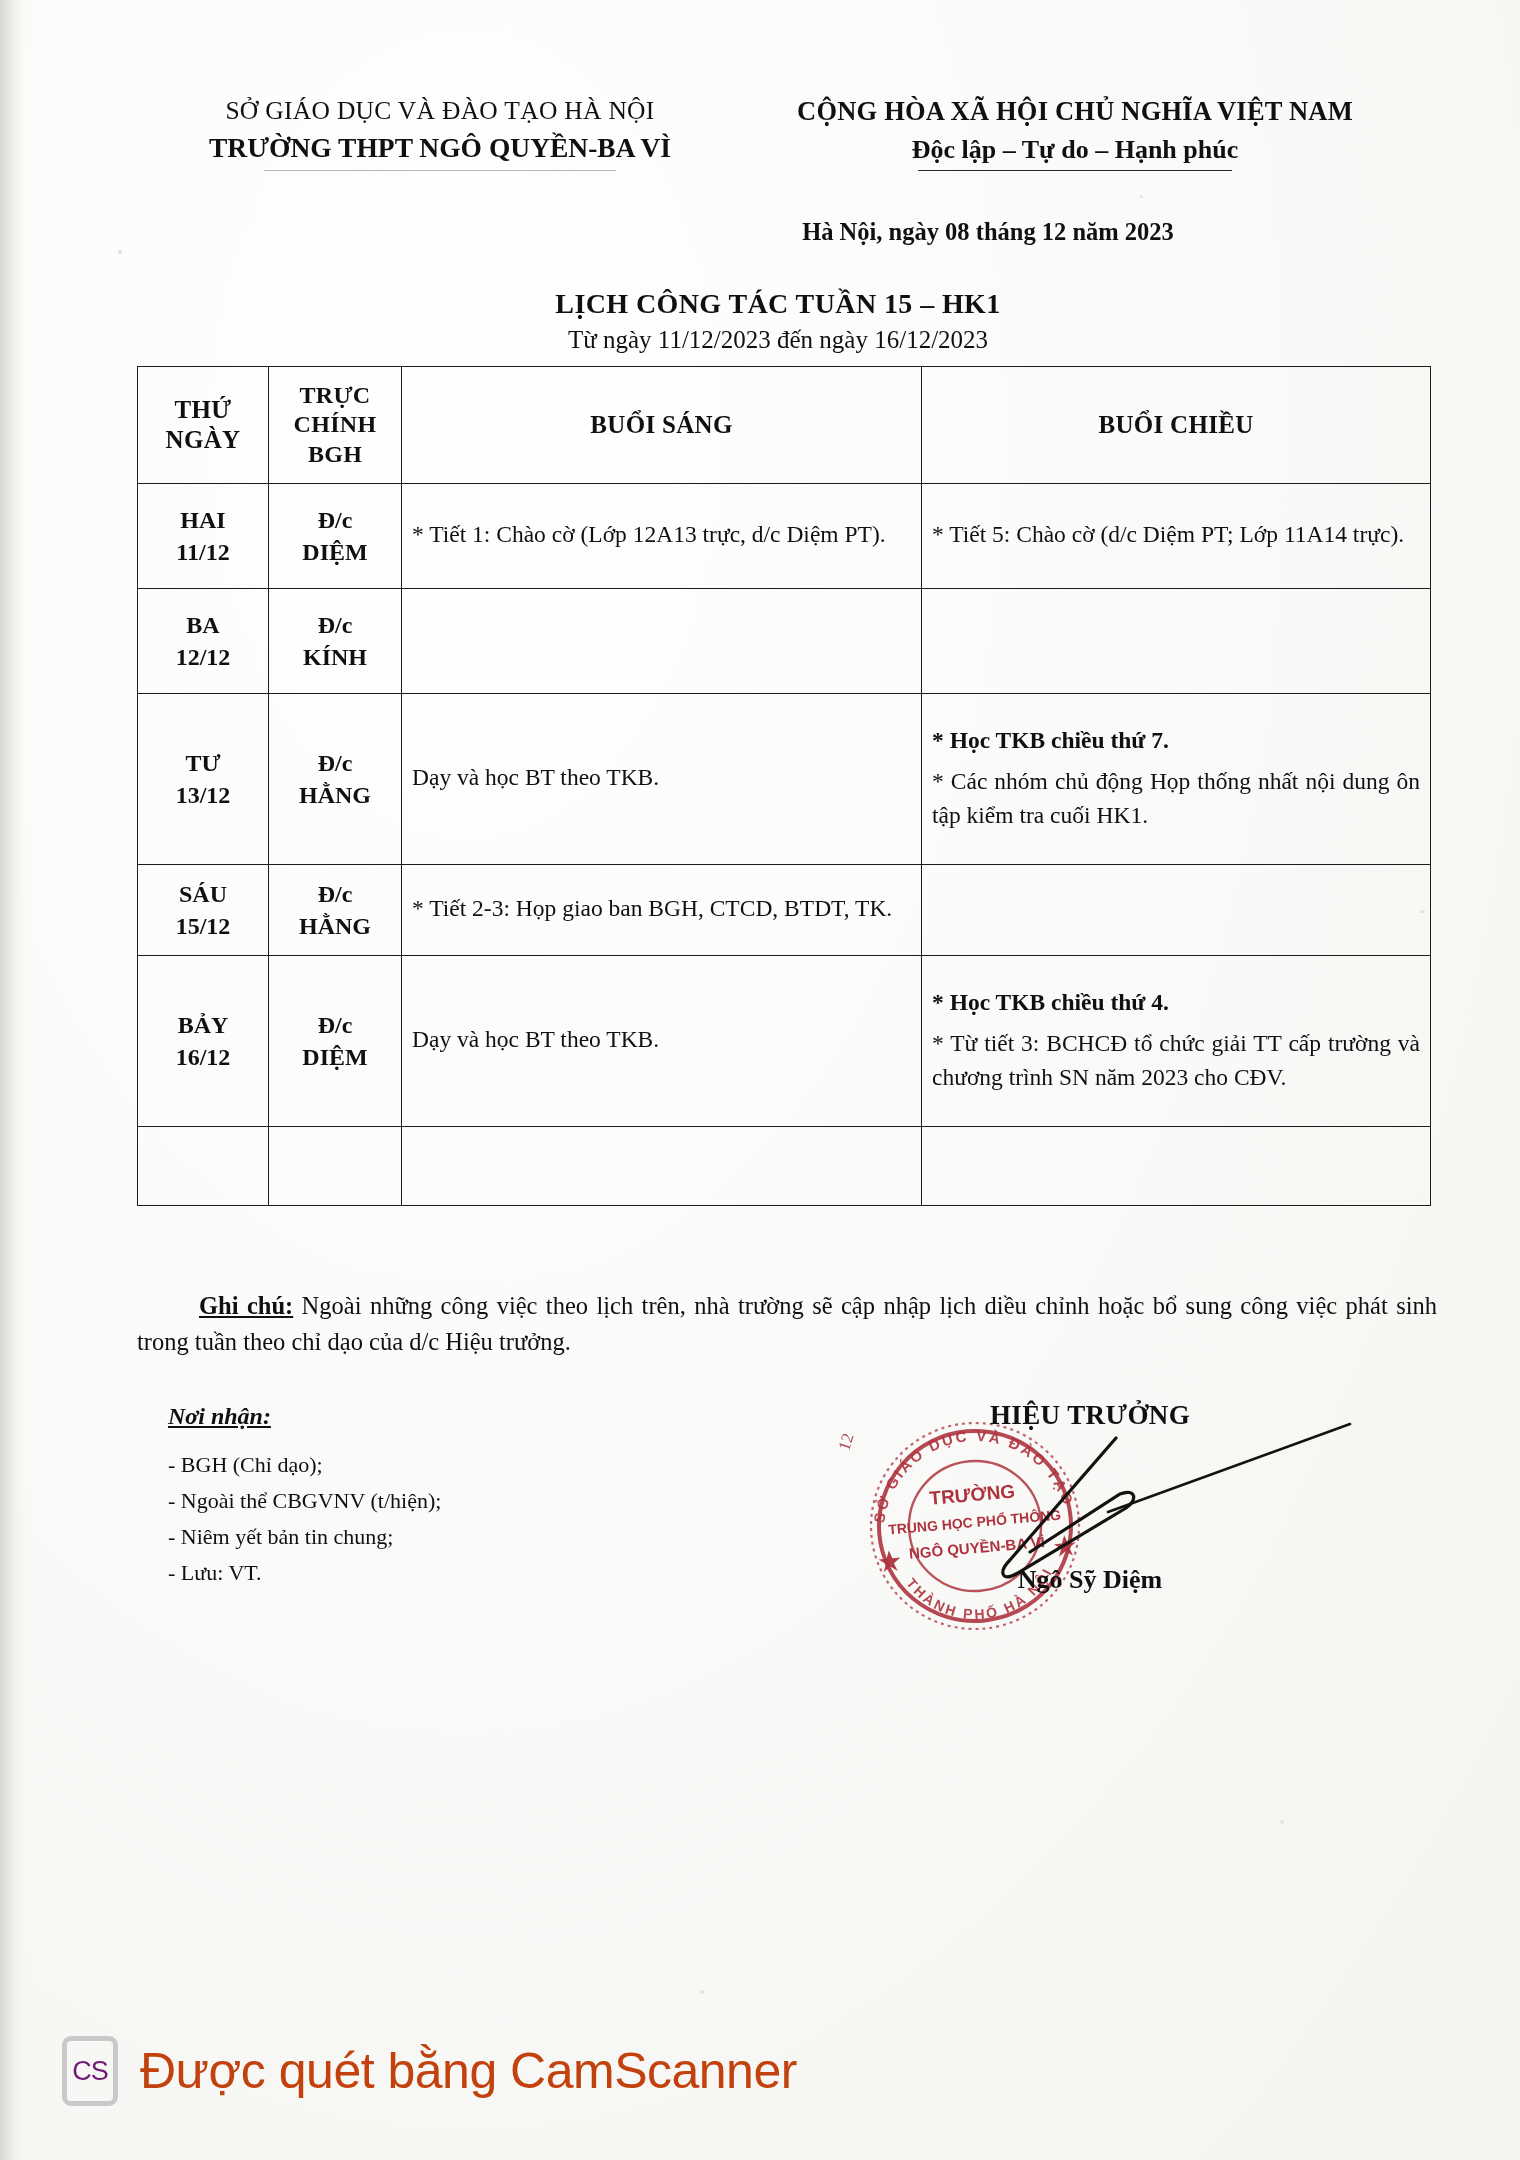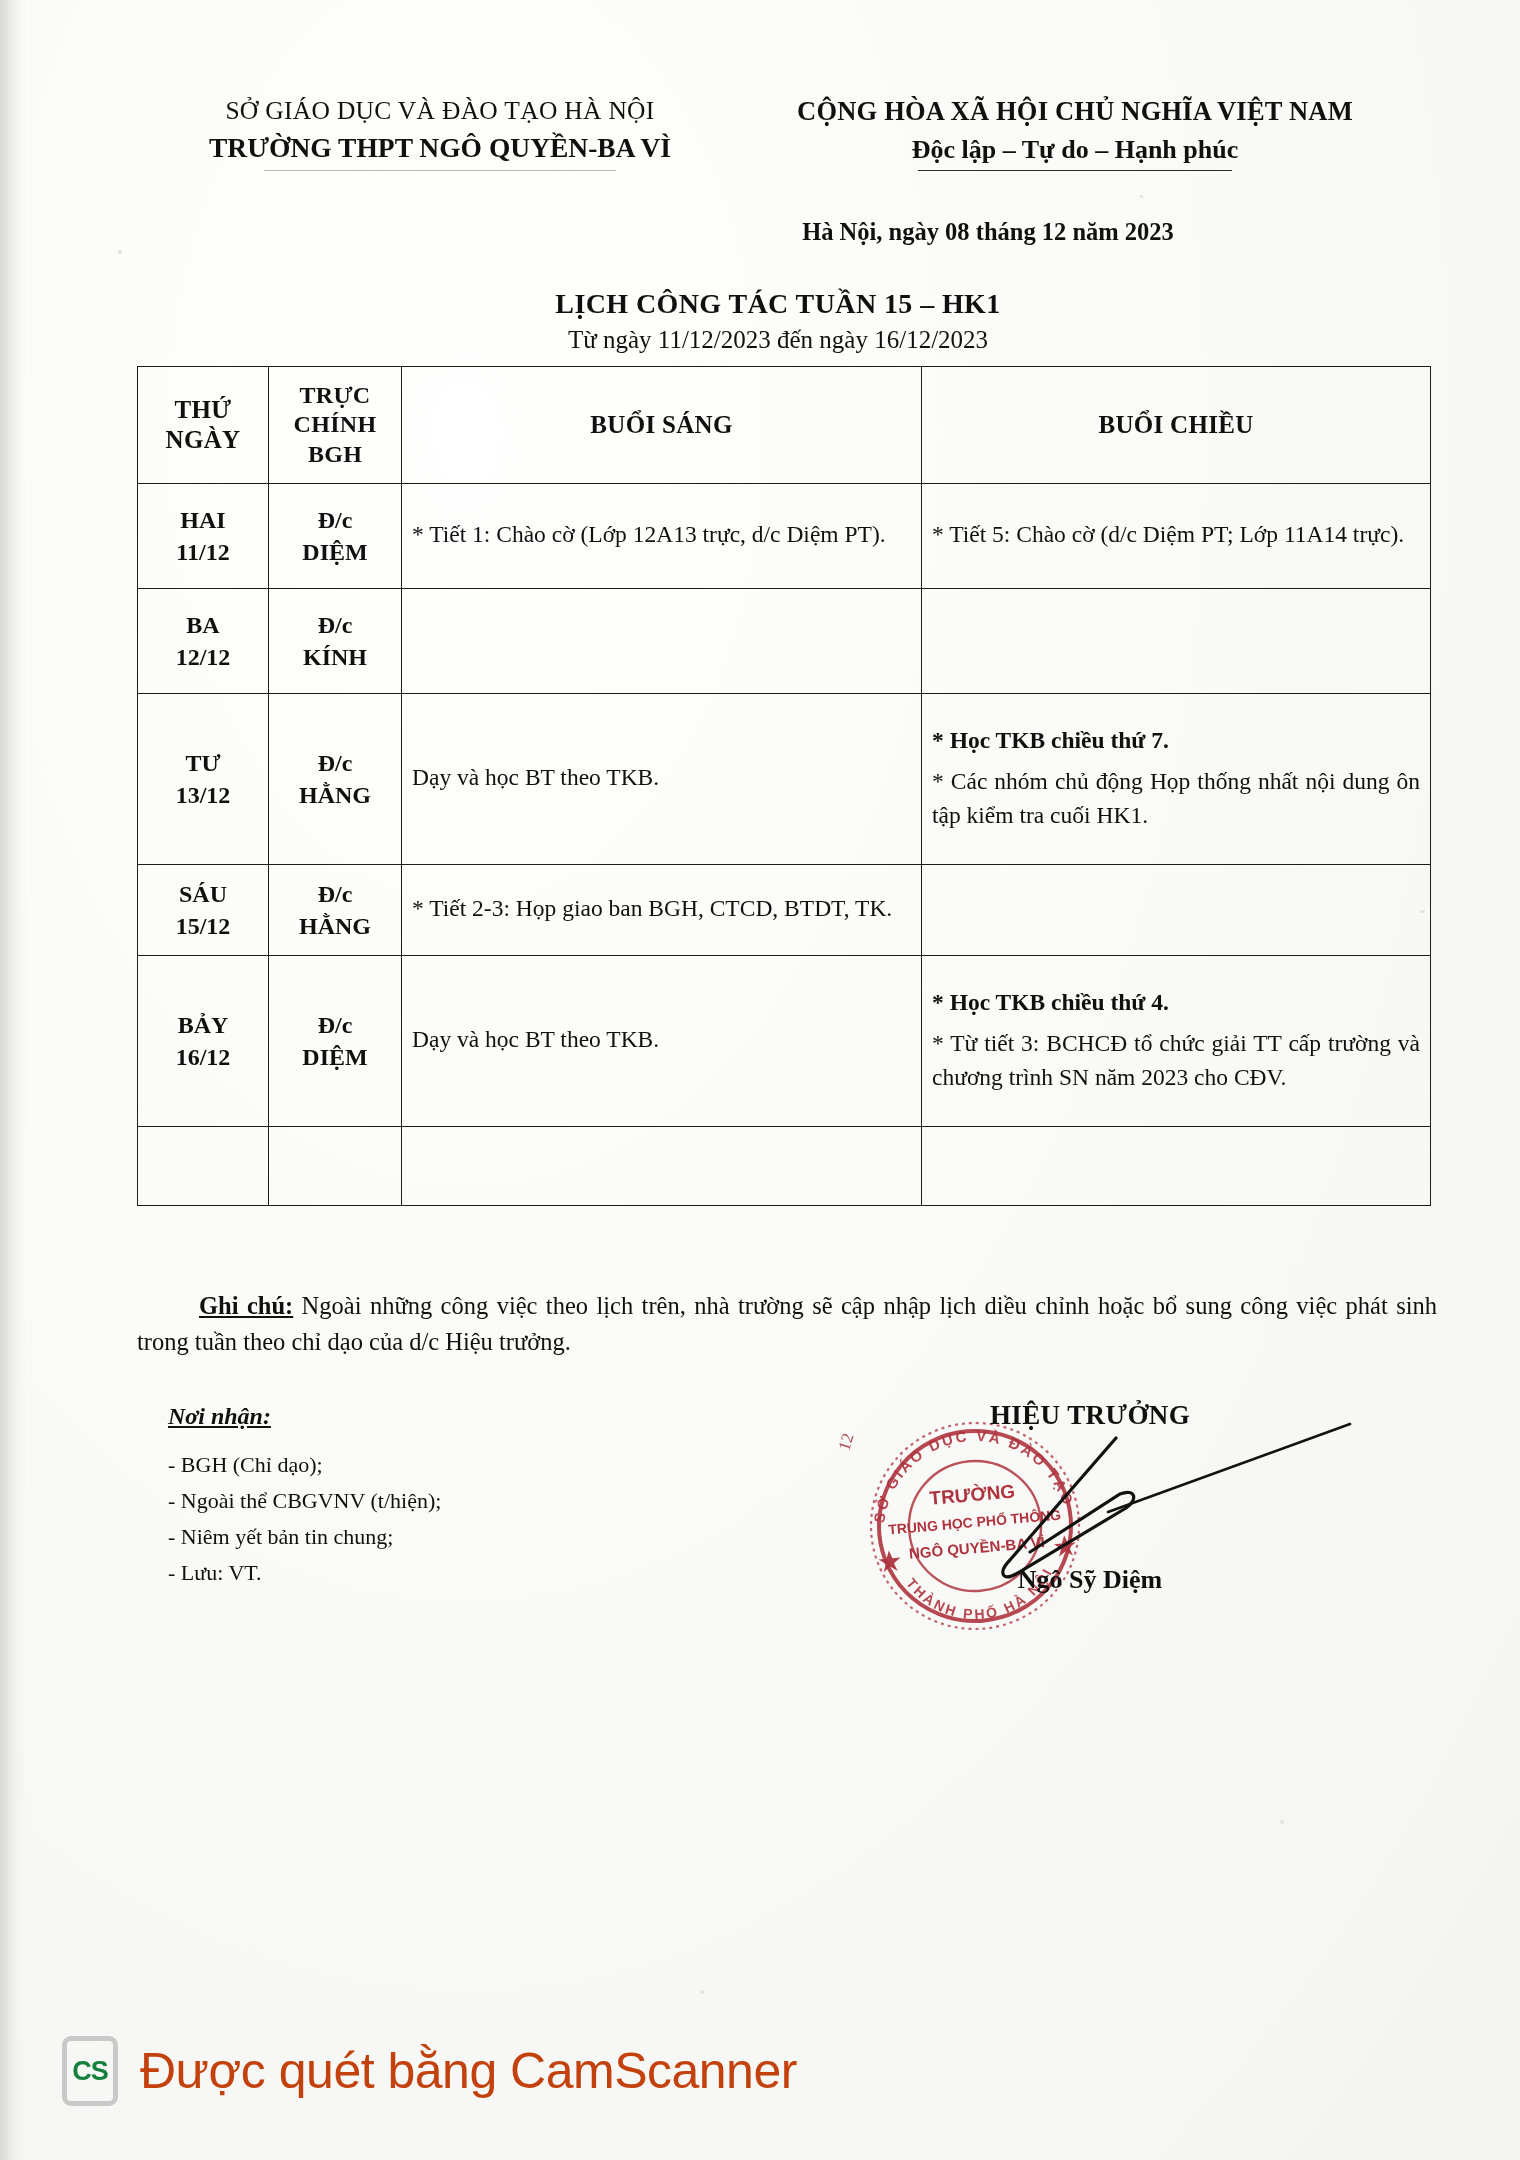--- a/index.html
+++ b/index.html
@@ -281,23 +281,23 @@
     height: 70px;
     border: 5px solid #c9c9c9;
     border-radius: 9px;
     display: flex;
     align-items: center;
     justify-content: center;
     box-sizing: border-box;
   }
   #cs-icon span {
     font-family: "Liberation Sans", sans-serif;
-    font-weight: bold;
+    font-weight: normal;
     font-size: 27px;
-    color: #15803d;
+    color: #701a75;
     letter-spacing: -1px;
   }
   #cs-text {
     font-family: "Liberation Sans", sans-serif;
     font-size: 50px;
     color: #c2410c;
     letter-spacing: -0.5px;
     white-space: nowrap;
   }
 

